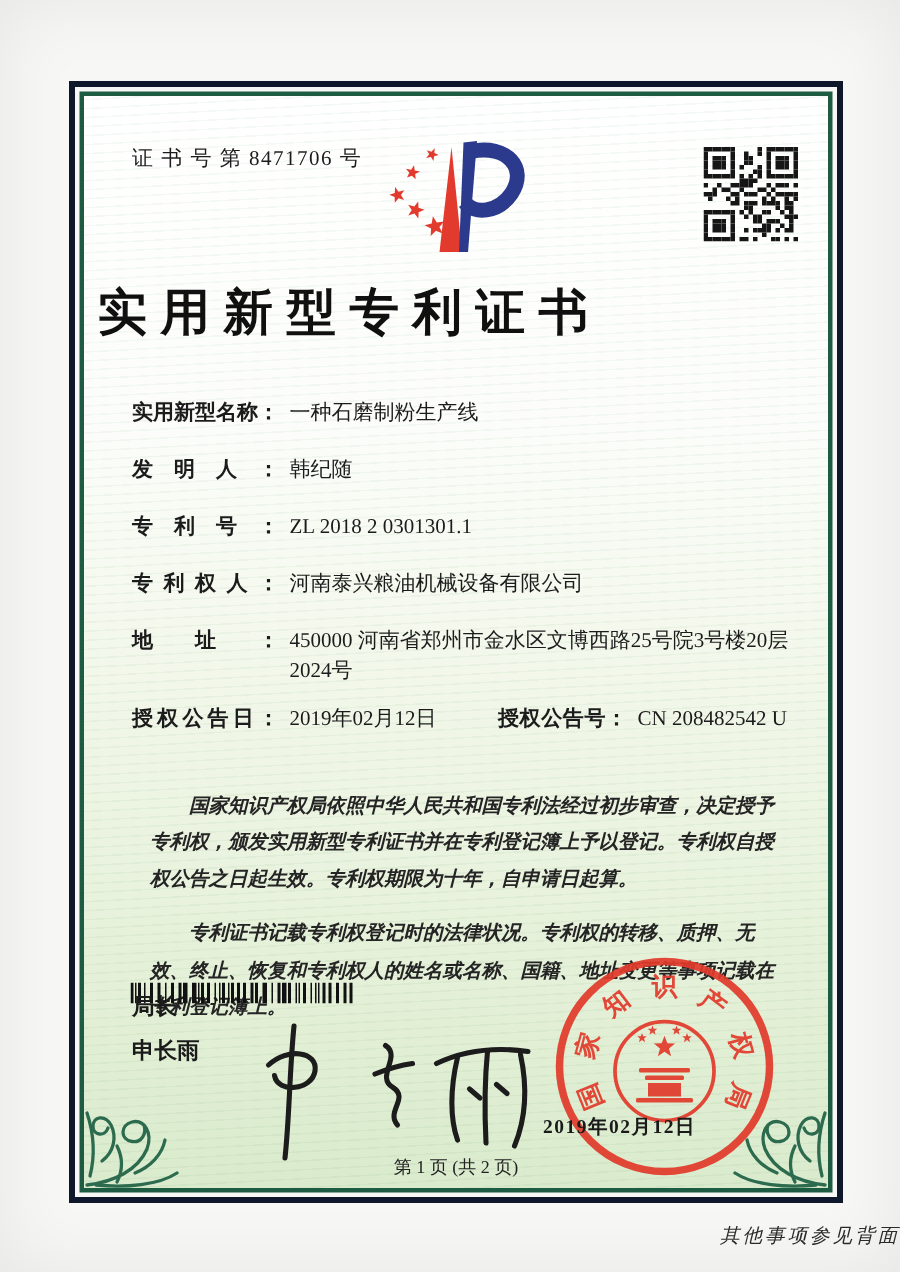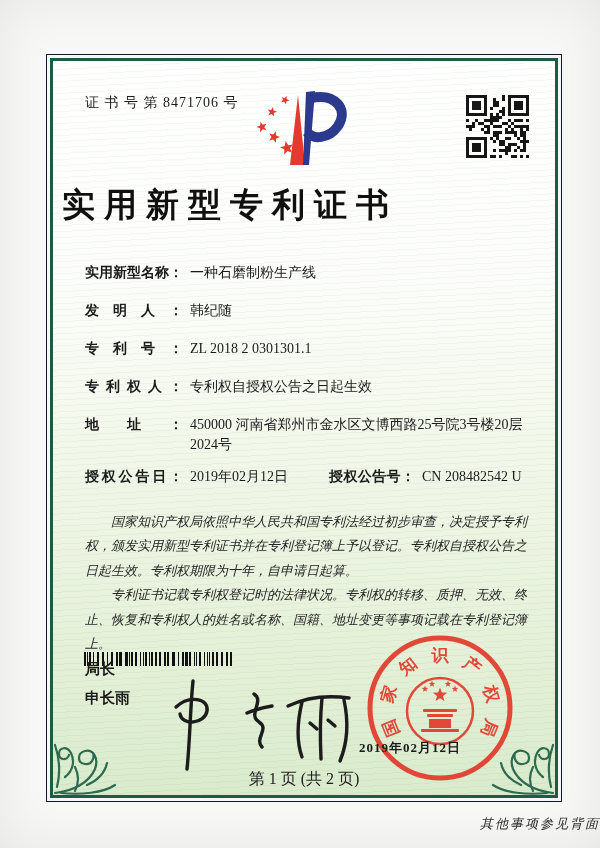--- a/index.html
+++ b/index.html
@@ -1,20 +1,20 @@
 <!DOCTYPE html>
 <html><head>
 <meta charset="utf-8">
 <style>
   html,body{margin:0;padding:0;}
   body{background:#e8e8e6;font-family:"Liberation Serif","DejaVu Serif",serif;}
   .page{position:relative;width:600px;height:848px;background:#f7f7f5;overflow:hidden;
         box-shadow:inset 0 0 50px rgba(0,0,0,.07);}
   .frame{position:absolute;left:46px;top:54px;width:516px;height:748px;
-         border:1px solid #0f172a;padding:3px;box-sizing:border-box;}
+         border:4px solid #0f172a;padding:3px;box-sizing:border-box;}
   .frame-inner{position:relative;width:100%;height:100%;border:3px solid #1e5b43;box-sizing:border-box;
          background:linear-gradient(180deg,#ffffff 0%,#fcfdfa 30%,#eef5e4 62%,#e2efd5 85%,#daebcd 100%);
          overflow:hidden;}
   .waves{position:absolute;inset:0;pointer-events:none;
          background:repeating-linear-gradient(-3deg,rgba(110,170,120,.07) 0 1px,transparent 1px 6px);
          mix-blend-mode:multiply;}
   .cert-no{position:absolute;left:32px;top:33px;font-size:14px;color:#1c1c1c;letter-spacing:1px;}
   .logo{position:absolute;left:198px;top:24px;width:104px;height:86px;}
   .qr{position:absolute;left:413px;top:34px;width:63px;height:63px;}
   .title{position:absolute;left:0;top:122px;width:100%;
@@ -23,28 +23,28 @@
   .frow{display:flex;line-height:20px;margin-bottom:18px;}
   .flabel{flex:none;display:inline-block;width:98px;text-align:justify;text-align-last:justify;
           font-weight:700;}
   .fvalue{margin-left:7px;}
   .addr .fvalue{width:340px;}
   .grant{position:relative;margin-bottom:0;}
   .grant2{position:absolute;left:244px;top:0;display:flex;}
   .flabel.small{width:86px;}
   .paras{position:absolute;left:32px;top:449px;width:444px;font-size:13px;line-height:1.88;
          color:#242424;font-style:italic;}
-  .paras p{margin:0;text-indent:2em;}
+  .paras p{margin:12px;text-indent:2em;font-weight:bold;}
   .barcode{position:absolute;left:31px;top:591px;width:152px;height:14px;}
   .signer{position:absolute;left:32px;top:594px;font-size:15px;font-weight:700;color:#1b1b1b;line-height:29px;}
   .signature{position:absolute;left:98px;top:606px;width:215px;height:112px;z-index:2;}
   .seal{position:absolute;left:310px;top:570px;width:154px;height:154px;opacity:.92;z-index:1;}
   .seal-date{position:absolute;left:306px;top:678px;font-size:13px;font-weight:700;color:#1a1a1a;
              letter-spacing:1px;z-index:3;}
-  .page-no{position:absolute;left:0;bottom:5px;width:100%;text-align:center;font-size:16px;color:#222;}
+  .page-no{position:absolute;left:0;bottom:5px;width:100%;text-align:center;font-size:12px;color:#222;}
   .flourish{position:absolute;bottom:-2px;width:86px;height:96px;z-index:0;}
   .fl-left{left:-2px;}
   .fl-right{right:-2px;transform:scaleX(-1);}
   .footer-note{position:absolute;left:0;top:815px;width:100%;text-align:right;
                font-size:13px;font-style:italic;color:#2a2a2a;letter-spacing:2px;}
 </style>
 </head>
 <body>
 
 <div class="page">
@@ -291,21 +291,21 @@
         <div class="frow">
           <span class="flabel">发明人：</span>
           <span class="fvalue">韩纪随</span>
         </div>
         <div class="frow">
           <span class="flabel">专利号：</span>
           <span class="fvalue">ZL 2018 2 0301301.1</span>
         </div>
         <div class="frow">
           <span class="flabel">专利权人：</span>
-          <span class="fvalue">专利权自授权公告之日起生效</span>
+          <span class="fvalue">河南泰兴粮油机械设备有限公司</span>
         </div>
         <div class="frow addr" style="margin-bottom:12px;">
           <span class="flabel">地址：</span>
           <span class="fvalue">450000 河南省郑州市金水区文博西路25号院3号楼20层2024号</span>
         </div>
         <div class="frow grant">
           <span class="flabel">授权公告日：</span>
           <span class="fvalue">2019年02月12日</span>
           <span class="grant2">
             <span class="flabel small">授权公告号：</span>

